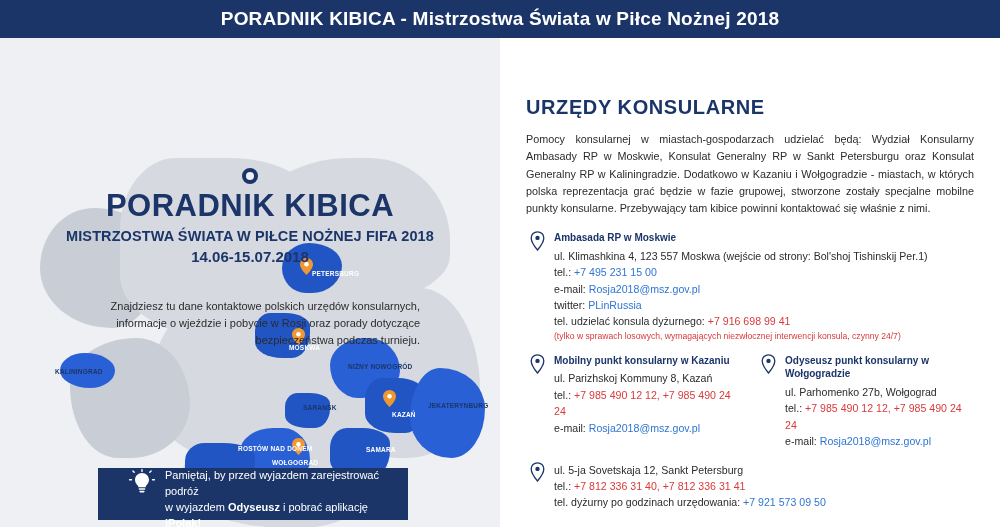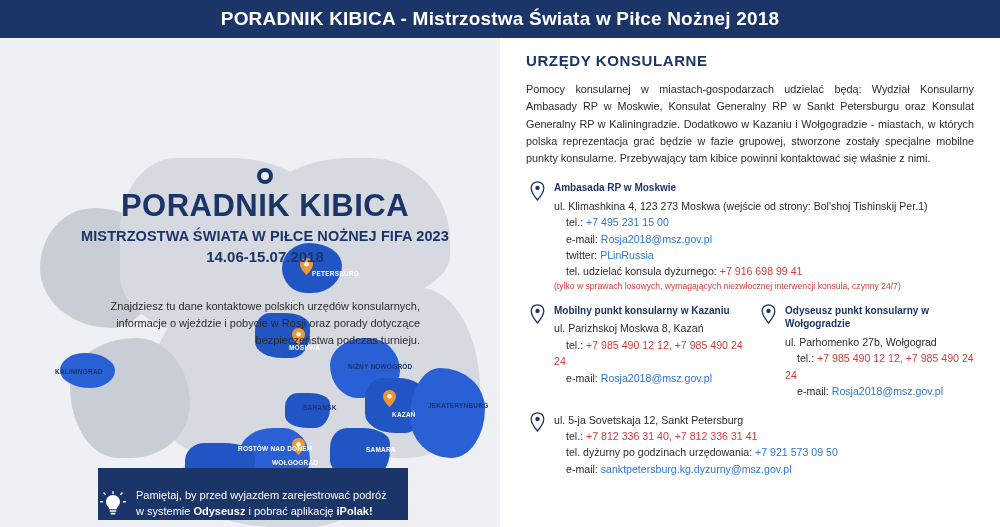--- a/index.html
+++ b/index.html
@@ -66,21 +66,20 @@
   .blob.grey2 { background: #c9ced6; }
 
   
   .hero {
     position: absolute;
     left: 0;
     top: 130px;
     width: 500px;
     text-align: center;
     color: #1b3568;
-    margin-left: 15px;
   }
   .ball {
     display: block;
     margin: 0 auto 6px auto;
     width: 16px; height: 16px;
     border-radius: 50%;
     background: #1b3568;
     position: relative;
   }
   .ball::after {
@@ -122,22 +121,22 @@
   
   .callout {
     position: absolute;
     left: 98px;
     top: 430px;
     width: 310px;
     height: 52px;
     background: #1b3568;
     color: #ffffff;
     display: flex;
-    align-items: flex-end;
-    padding: 0 0;
+    align-items: flex-start;
+    padding: 0 29px;
     box-sizing: border-box;
   }
   .bulb {
     width: 30px;
     min-width: 30px;
     height: 30px;
     position: relative;
     margin-right: 8px;
   }
   .bulb svg { display: block; }
@@ -168,24 +167,25 @@
     position: absolute;
     left: 500px; top: 38px;
     width: 500px;
     height: 489px;
     background: #ffffff;
     padding: 14px 26px 0 26px;
     box-sizing: border-box;
   }
   .section-title {
     color: #1b3568;
-    font-size: 15px;
+    font-size: 20px;
     font-weight: bold;
     letter-spacing: 0.6px;
     margin-bottom: 12px;
+    margin-top: 44px;
   }
   .intro {
     font-size: 10.8px;
     line-height: 1.6;
     color: #2b2b2b;
     text-align: justify;
     margin-bottom: 14px;
   }
 
   .entry {
@@ -205,21 +205,21 @@
     font-size: 10px;
     font-weight: bold;
     line-height: 1.35;
     margin-bottom: 3px;
   }
   .entry-line {
     font-size: 10.6px;
     line-height: 1.55;
     color: #2b2b2b;
   }
-  .lbl { color: #2b2b2b; margin-left: 12px; }
+  .lbl { color: #2b2b2b; }
   .val-blue { color: #2e75d4; }
   .val-red { color: #d93a3a; }
   .note-red {
     color: #d93a3a;
     font-size: 8.6px;
     line-height: 1.4;
   }
   .two-col {
     display: flex;
     gap: 14px;
@@ -286,21 +286,21 @@
       <div class="city" style="left:366px; top:408px;">SAMARA</div>
       <div class="city" style="left:272px; top:421px;">WOŁGOGRAD</div>
       <div class="city" style="left:238px; top:407px;">ROSTÓW NAD DONEM</div>
       <div class="city dark" style="left:210px; top:437px;">SOCZI</div>
       <div class="city dark" style="left:55px; top:330px;">KALININGRAD</div>
     </div>
 
     <div class="hero">
       <span class="ball"></span>
       <div class="hero-title">PORADNIK KIBICA</div>
-      <div class="hero-sub">MISTRZOSTWA ŚWIATA W PIŁCE NOŻNEJ FIFA 2023</div>
+      <div class="hero-sub">MISTRZOSTWA ŚWIATA W PIŁCE NOŻNEJ FIFA 2018</div>
       <div class="hero-dates">14.06-15.07.2018</div>
     </div>
 
     <div class="hero-desc">Znajdziesz tu dane kontaktowe polskich urzędów konsularnych, informacje o wjeździe i pobycie w Rosji oraz porady dotyczące bezpieczeństwa podczas turnieju.</div>
 
     <div class="callout">
       <div class="bulb">
         <svg width="30" height="30" viewBox="0 0 30 30">
           <path d="M15 5c-3.9 0-7 3-7 6.8 0 2.5 1.4 4.2 2.5 5.5.6.7.9 1.2.9 2h7.2c0-.8.3-1.3.9-2 1.1-1.3 2.5-3 2.5-5.5C22 8 18.9 5 15 5z" fill="#ffffff"></path>
           <rect x="11.6" y="20.2" width="6.8" height="1.6" rx="0.8" fill="#ffffff"></rect>
@@ -309,51 +309,51 @@
             <line x1="15" y1="1.6" x2="15" y2="3.4"></line>
             <line x1="4.5" y1="11.8" x2="2.6" y2="11.8"></line>
             <line x1="27.4" y1="11.8" x2="25.5" y2="11.8"></line>
             <line x1="7.2" y1="4.2" x2="5.9" y2="2.9"></line>
             <line x1="22.8" y1="4.2" x2="24.1" y2="2.9"></line>
           </g>
         </svg>
       </div>
       <div class="callout-text">
         <div>Pamiętaj, by przed wyjazdem zarejestrować podróż</div>
-        <div><span>w systemie </span><b>Odyseusz</b><span> i pobrać aplikację </span><b>iPolak!</b></div>
+        <div><span>w wyjazdem </span><b>Odyseusz</b><span> i pobrać aplikację </span><b>iPolak!</b></div>
       </div>
     </div>
   </div>
 
   <div class="right-panel">
     <div class="section-title">URZĘDY KONSULARNE</div>
     <div class="intro">Pomocy konsularnej w miastach-gospodarzach udzielać będą: Wydział Konsularny Ambasady RP w Moskwie, Konsulat Generalny RP w Sankt Petersburgu oraz Konsulat Generalny RP w Kaliningradzie. Dodatkowo w Kazaniu i Wołgogradzie - miastach, w których polska reprezentacja grać będzie w fazie grupowej, stworzone zostały specjalne mobilne punkty konsularne. Przebywający tam kibice powinni kontaktować się właśnie z nimi.</div>
 
     <div class="entry">
       <svg class="pin" viewBox="0 0 15 20">
           <path d="M7.5 0.8C4 0.8 1.2 3.5 1.2 6.9C1.2 11.4 7.5 19 7.5 19S13.8 11.4 13.8 6.9C13.8 3.5 11 0.8 7.5 0.8z" fill="none" stroke="#1b3568" stroke-width="1.3"></path>
           <circle cx="7.5" cy="6.9" r="2.2" fill="#1b3568"></circle>
         </svg>
       <div class="entry-title">Ambasada RP w Moskwie</div>
-      <div class="entry-line">ul.  Klimashkina 4, 123 273 Moskwa (wejście od strony: Bol'shoj Tishinskij Per.1)</div>
+      <div class="entry-line">ul.  Klimashkina 4, 123 557 Moskwa (wejście od strony: Bol'shoj Tishinskij Per.1)</div>
       <div class="entry-line"><span class="lbl">tel.:</span> <span class="val-blue">+7 495 231 15 00</span></div>
       <div class="entry-line"><span class="lbl">e-mail:</span> <span class="val-blue">Rosja2018@msz.gov.pl</span></div>
       <div class="entry-line"><span class="lbl">twitter:</span> <span class="val-blue">PLinRussia</span></div>
       <div class="entry-line"><span class="lbl">tel. udzielać konsula dyżurnego:</span> <span class="val-red">+7 916 698 99 41</span></div>
       <div class="note-red">(tylko w sprawach losowych, wymagających niezwłocznej interwencji konsula, czynny 24/7)</div>
     </div>
 
     <div class="two-col">
       <div class="entry">
         <svg class="pin" viewBox="0 0 15 20">
             <path d="M7.5 0.8C4 0.8 1.2 3.5 1.2 6.9C1.2 11.4 7.5 19 7.5 19S13.8 11.4 13.8 6.9C13.8 3.5 11 0.8 7.5 0.8z" fill="none" stroke="#1b3568" stroke-width="1.3"></path>
             <circle cx="7.5" cy="6.9" r="2.2" fill="#1b3568"></circle>
           </svg>
         <div class="entry-title">Mobilny punkt konsularny w Kazaniu</div>
-        <div class="entry-line">ul. Parizhskoj Moskwa 8, Kazań</div>
+        <div class="entry-line">ul. Parizhskoj Kommuny 8, Kazań</div>
         <div class="entry-line"><span class="lbl">tel.:</span> <span class="val-red">+7 985 490 12 12, +7 985 490 24 24</span></div>
         <div class="entry-line"><span class="lbl">e-mail:</span> <span class="val-blue">Rosja2018@msz.gov.pl</span></div>
       </div>
 
       <div class="entry">
         <svg class="pin" viewBox="0 0 15 20">
             <path d="M7.5 0.8C4 0.8 1.2 3.5 1.2 6.9C1.2 11.4 7.5 19 7.5 19S13.8 11.4 13.8 6.9C13.8 3.5 11 0.8 7.5 0.8z" fill="none" stroke="#1b3568" stroke-width="1.3"></path>
             <circle cx="7.5" cy="6.9" r="2.2" fill="#1b3568"></circle>
           </svg>
         <div class="entry-title">Odyseusz punkt konsularny w Wołgogradzie</div>
@@ -364,16 +364,15 @@
     </div>
 
     <div class="entry">
       <svg class="pin" viewBox="0 0 15 20">
           <path d="M7.5 0.8C4 0.8 1.2 3.5 1.2 6.9C1.2 11.4 7.5 19 7.5 19S13.8 11.4 13.8 6.9C13.8 3.5 11 0.8 7.5 0.8z" fill="none" stroke="#1b3568" stroke-width="1.3"></path>
           <circle cx="7.5" cy="6.9" r="2.2" fill="#1b3568"></circle>
         </svg>
       <div class="entry-line">ul. 5-ja Sovetskaja 12, Sankt Petersburg</div>
       <div class="entry-line"><span class="lbl">tel.:</span> <span class="val-red">+7 812 336 31 40, +7 812 336 31 41</span></div>
       <div class="entry-line"><span class="lbl">tel. dyżurny po godzinach urzędowania:</span> <span class="val-blue">+7 921 573 09 50</span></div>
-      <div class="entry-line"><span class="lbl">e-mail:</span> <span class="val-blue">sanktpetersburg.kg.dyzurny@msz.gov.pl</span></div>
     </div>
   </div>
 </div>
 
 </body></html>

